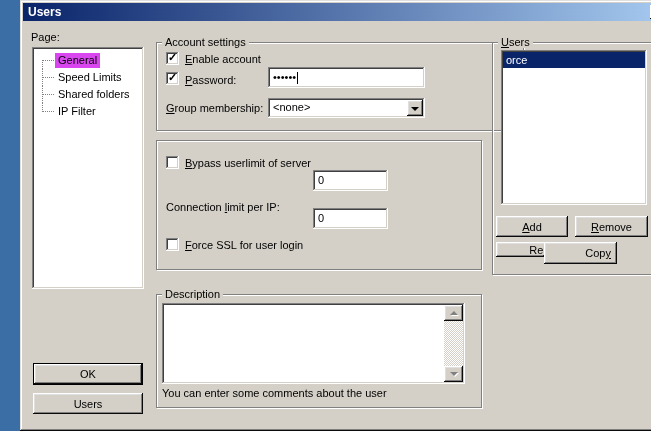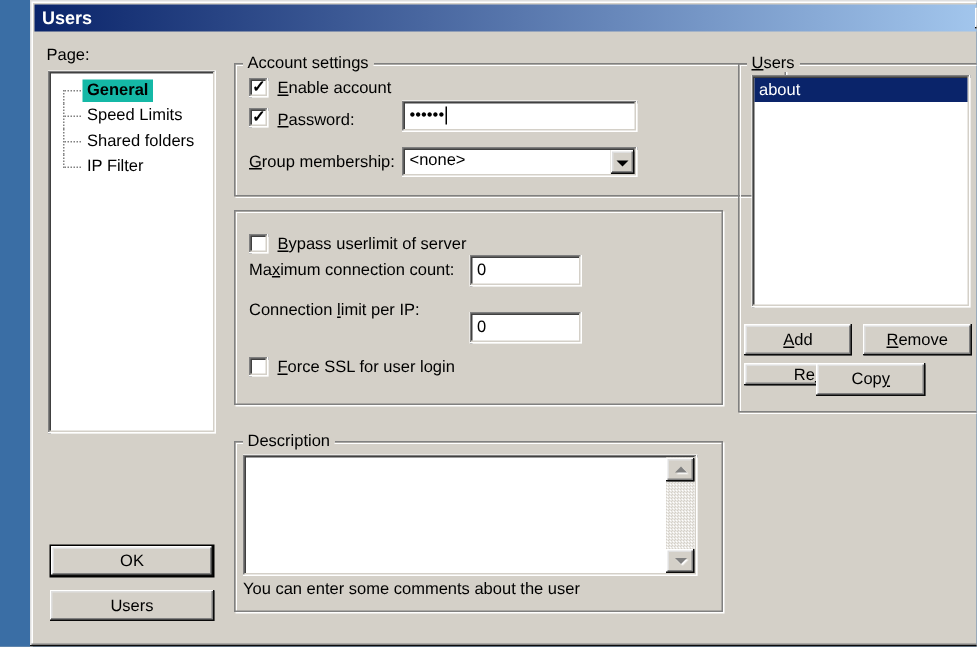--- a/index.html
+++ b/index.html
@@ -77,21 +77,21 @@
   .tree { position:absolute; left:12px; top:47px; width:112px; height:242px; padding-top:5px; }
   .tree-row { position:relative; height:17px; line-height:17px; }
   .tree-row::before { content:""; position:absolute; left:10px; top:0; bottom:0;
     border-left:1px dotted #808080; }
   .tree-row.first::before { top:8px; }
   .tree-row.last::before  { bottom:8px; }
   .tree-row::after { content:""; position:absolute; left:11px; top:8px; width:11px;
     border-top:1px dotted #808080; }
   .tree-row .t-lbl { position:absolute; left:23px; top:1px; height:15px; line-height:15px;
     padding:0 3px; white-space:nowrap; }
-  .tree-row.selected .t-lbl { background:#14b8a6;font-weight:bold; }
+  .tree-row.selected .t-lbl { background:#d946ef; }
   
   .userlist { position:absolute; left:481px; top:50px; width:146px; height:155px; padding:2px; }
   .user-row { height:16px; line-height:16px; padding-left:3px; }
   .user-row.selected { background:#0A246A; color:#fff; }
   
   .desc-box { position:absolute; left:142px; top:303px; width:303px; height:81px; }
   .scrollbar { position:absolute; right:2px; top:2px; bottom:2px; width:19px;
     background-image:conic-gradient(#fff 25%, #d4d0c8 0 50%, #fff 0 75%, #d4d0c8 0);
     background-size:2px 2px; }
   .sb-btn { position:absolute; left:0; width:19px; height:16px;
@@ -147,21 +147,20 @@
   <div class="combo sunken" style="left:248px; top:98px; width:157px; height:20px;">
     <span class="value">&lt;none&gt;</span>
     <div class="drop raised">
       <div class="tri-down"></div>
     </div>
   </div>
 
   <div class="group-plain" style="left:136px; top:140px; width:326px; height:130px;"></div>
   <div class="checkbox" style="left:146px; top:156px;"></div>
   <div class="lbl" style="left:165px; top:157px;"><u>B</u>ypass userlimit of server</div>
-  <div class="lbl" style="left:146px; top:170px; line-height:21px;">Ma<u>x</u>imum connection count:</div>
   <div class="field sunken" style="left:293px; top:170px; width:75px; height:21px;">
     <span>0</span>
   </div>
   <div class="lbl" style="left:146px; top:197px; line-height:21px;">Connection <u>l</u>imit per IP:</div>
   <div class="field sunken" style="left:293px; top:208px; width:75px; height:21px;">
     <span>0</span>
   </div>
   <div class="checkbox" style="left:146px; top:238px;"></div>
   <div class="lbl" style="left:165px; top:239px;"><u>F</u>orce SSL for user login</div>
 
@@ -179,23 +178,23 @@
       </div>
     </div>
   </div>
   <div class="lbl" style="left:142px; top:387px;">You can enter some comments about the user</div>
 
   <fieldset class="group" style="left:472px; top:36px; width:172px; height:239px;">
     <legend><u>U</u>sers</legend>
   </fieldset>
   <div class="userlist sunken">
     <div class="user-row selected">
-      <span>about</span>
+      <span>orce</span>
     </div>
   </div>
   <button class="btn raised" style="left:476px; top:216px; width:72px; height:21px;"><u>A</u>dd</button>
   <button class="btn raised" style="left:555px; top:216px; width:73px; height:21px;"><u>R</u>emove</button>
   <button class="btn raised" style="left:476px; top:242px; width:72px; height:15px;padding-left:42px;">Re<u>n</u>ame</button>
-  <button class="btn raised" style="left:524px; top:242px; width:73px; height:22px;">Cop<u>y</u></button>
+  <button class="btn raised" style="left:524px; top:242px; width:73px; height:22px;justify-content:flex-end;">Cop<u>y</u></button>
 
   <button class="btn raised default" style="left:13px; top:363px; width:110px; height:22px;">OK</button>
   <button class="btn raised" style="left:13px; top:393px; width:110px; height:21px;">Users</button>
 </div>
 
 </body></html>

